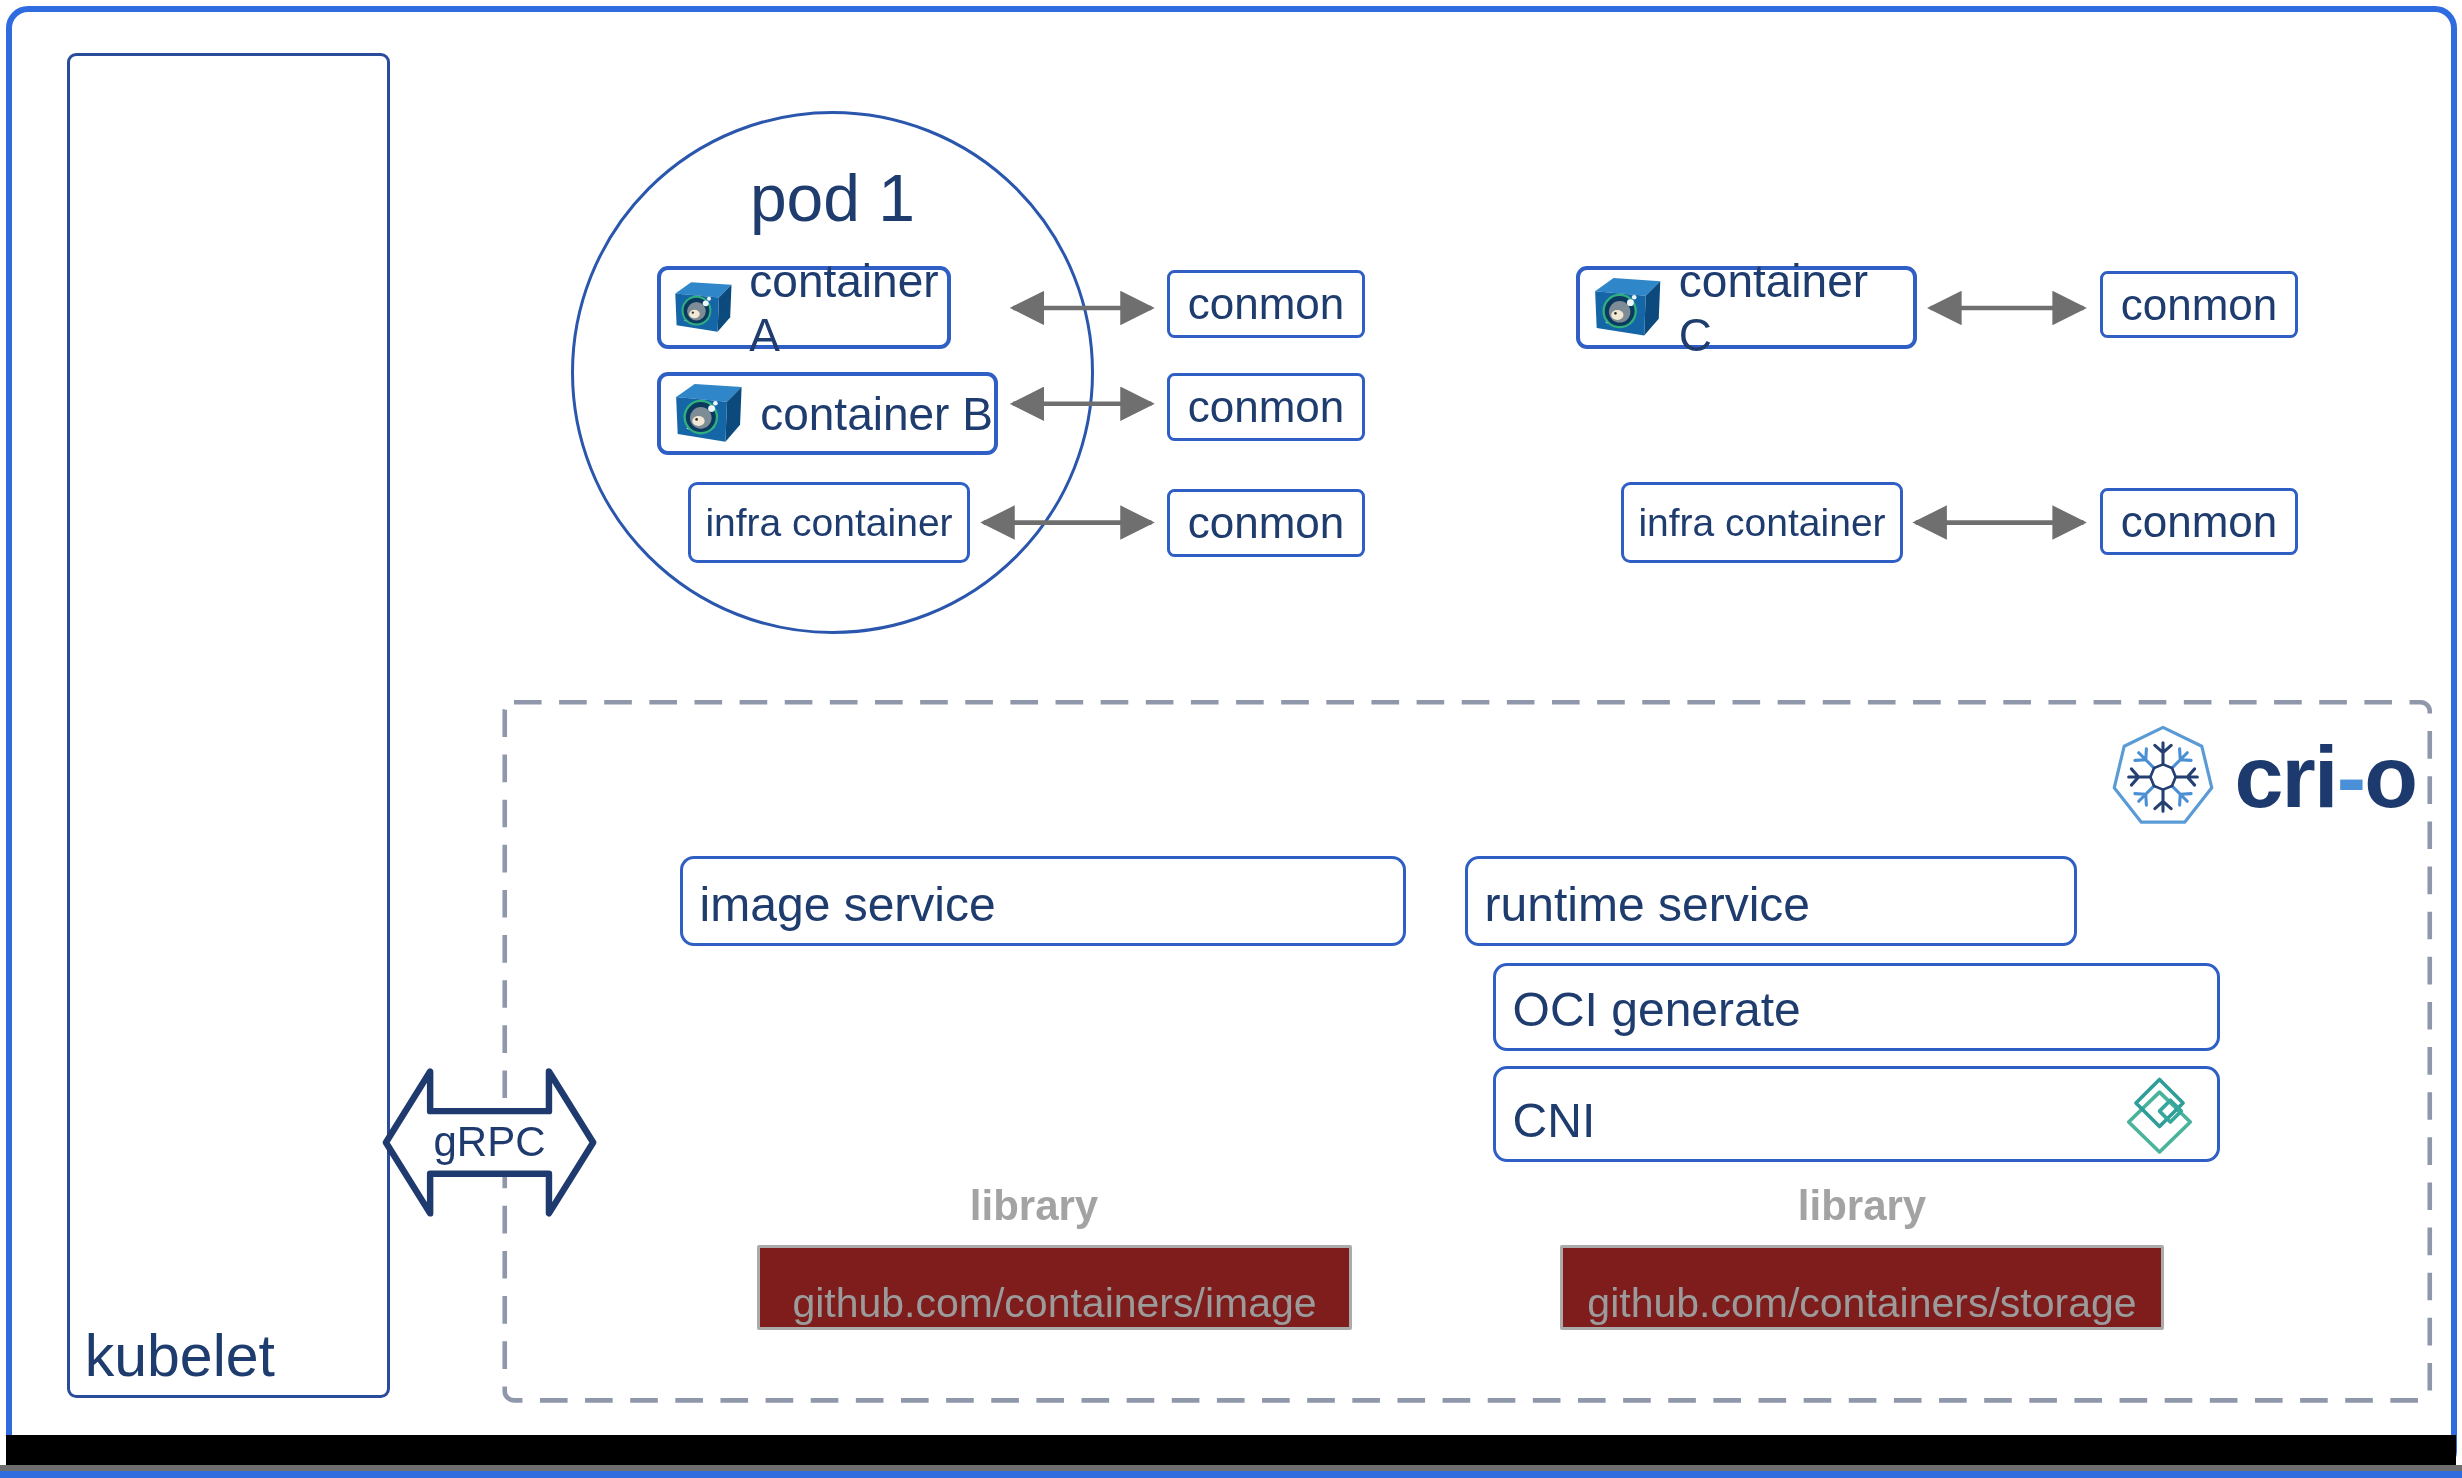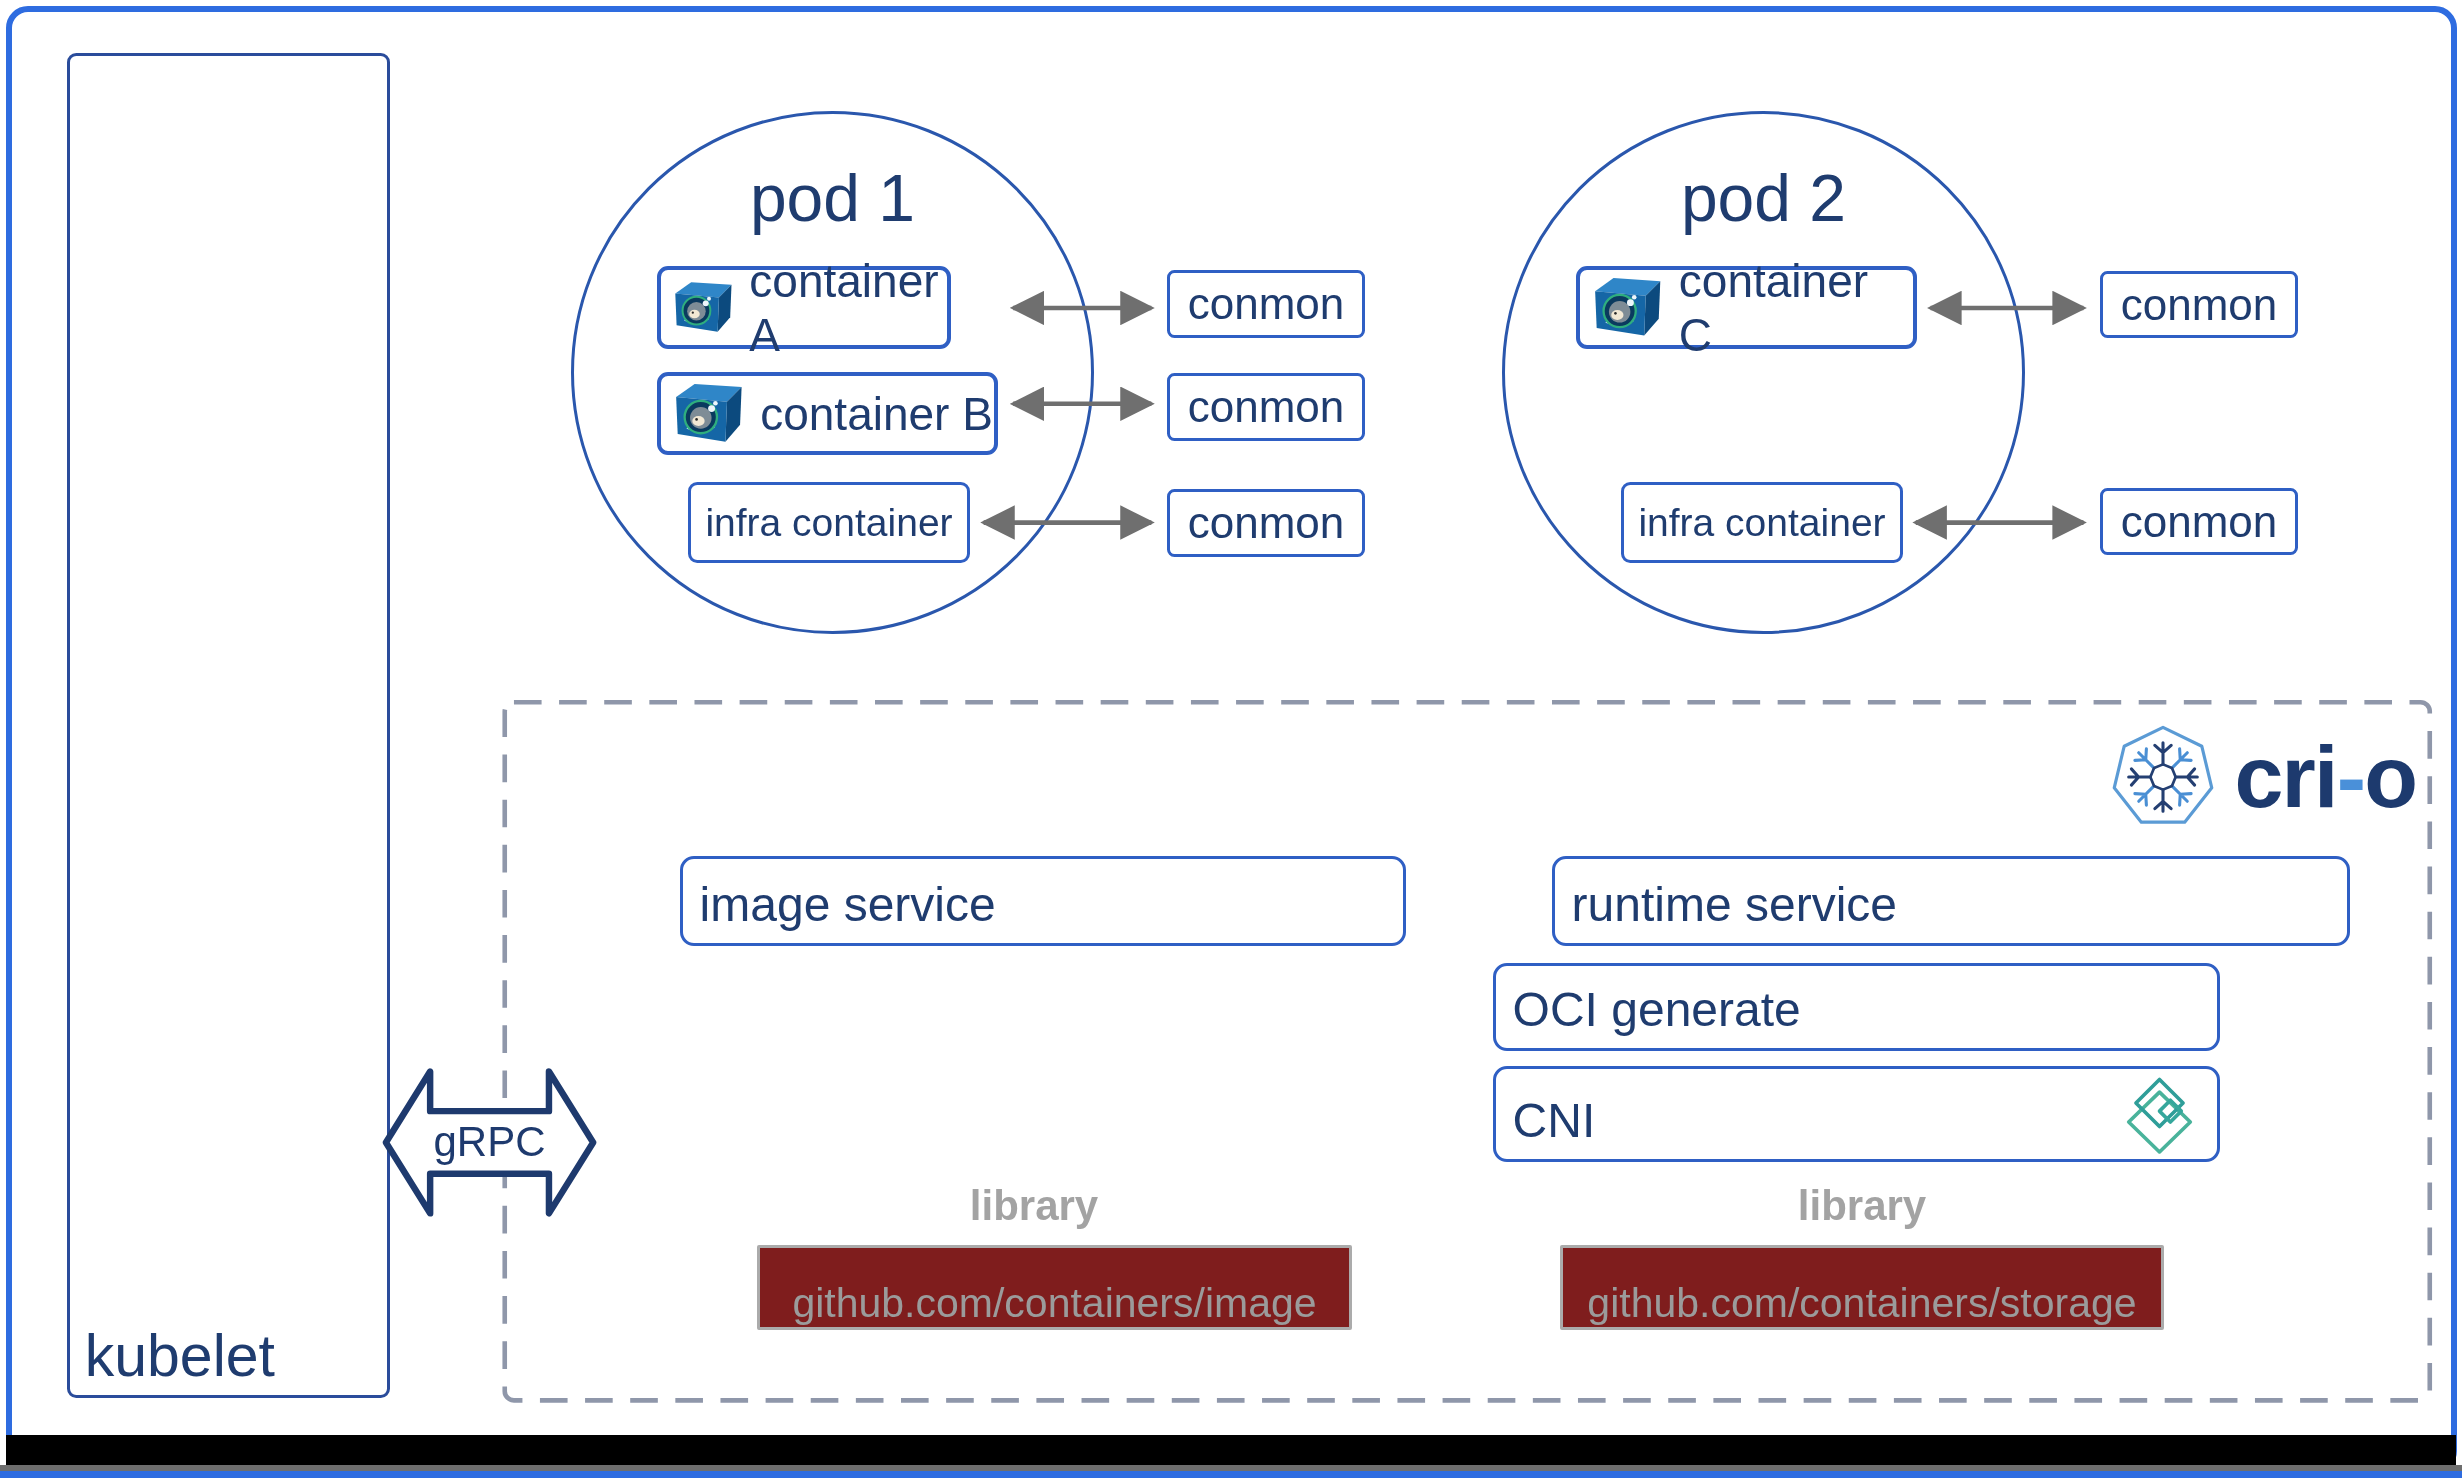--- a/index.html
+++ b/index.html
@@ -44,23 +44,20 @@
   <div id="frame" class="abs"></div>
 
   <div id="kubelet" class="abs">
     <div class="lbl">kubelet</div>
   </div>
 
   <div class="abs circle" style="left:571px;top:111px;width:523px;height:523px">
     <div class="podlabel">pod 1</div>
   </div>
 
-  <div class="abs circle" style="left:1502px;top:111px;width:523px;height:523px">
-    <div class="podlabel">pod 2</div>
-  </div>
 
   <div class="abs cbox" style="left:657px;top:266px;width:294px;height:83px">
     <svg width="77" height="68" viewBox="0 0 100 88">
       <polygon points="8,22 32,5 93,9 74,28" fill="#2f86c8"></polygon>
       <polygon points="74,28 93,9 91,58 72,80" fill="#0c4a7e"></polygon>
       <polygon points="8,22 74,28 72,80 10,70" fill="#1566a6"></polygon>
       <path d="M22,62 Q40,70 58,60" stroke="#bcd9ee" stroke-width="2.5" fill="none"></path>
       <circle cx="40" cy="48" r="21" fill="#0a3a5f" stroke="#2fae7e" stroke-width="3"></circle>
       <circle cx="40" cy="49" r="14" fill="#7e8c96"></circle>
       <ellipse cx="37" cy="53" rx="8" ry="6.5" fill="#f2e8d4"></ellipse>
@@ -158,21 +155,21 @@
           </g>
       </g>
       <polygon points="72,62 67.9,52.1 58,48 48.1,52.1 44,62 48.1,71.9 58,76 67.9,71.9" fill="none" stroke="#243f72" stroke-width="3"></polygon>
     </svg>
     <div class="wordmark"><span>cri</span><span class="hyph">-</span><span>o</span></div>
   </div>
 
   <div class="abs svc" style="left:680px;top:856px;width:726px;height:90px">
     <span>image service</span>
   </div>
-  <div class="abs svc" style="left:1552px;top:856px;width:798px;height:90px">
+  <div class="abs svc" style="left:1465px;top:856px;width:612px;height:90px">
     <span>runtime service</span>
   </div>
   <div class="abs svc" style="left:1493px;top:963px;width:727px;height:88px">
     <span>OCI generate</span>
   </div>
   <div class="abs svc" style="left:1493px;top:1066px;width:727px;height:96px">
     <span>CNI</span>
     <svg id="cni-mark" width="85" height="87" viewBox="0 0 92 96">
       <polygon points="46,20 80,53 46,86 12,53" fill="none" stroke="#49b39b" stroke-width="4" stroke-linejoin="round"></polygon>
       <polygon points="46,6 72,32 46,58 20,32" fill="none" stroke="#2f9e99" stroke-width="4" stroke-linejoin="round"></polygon>

